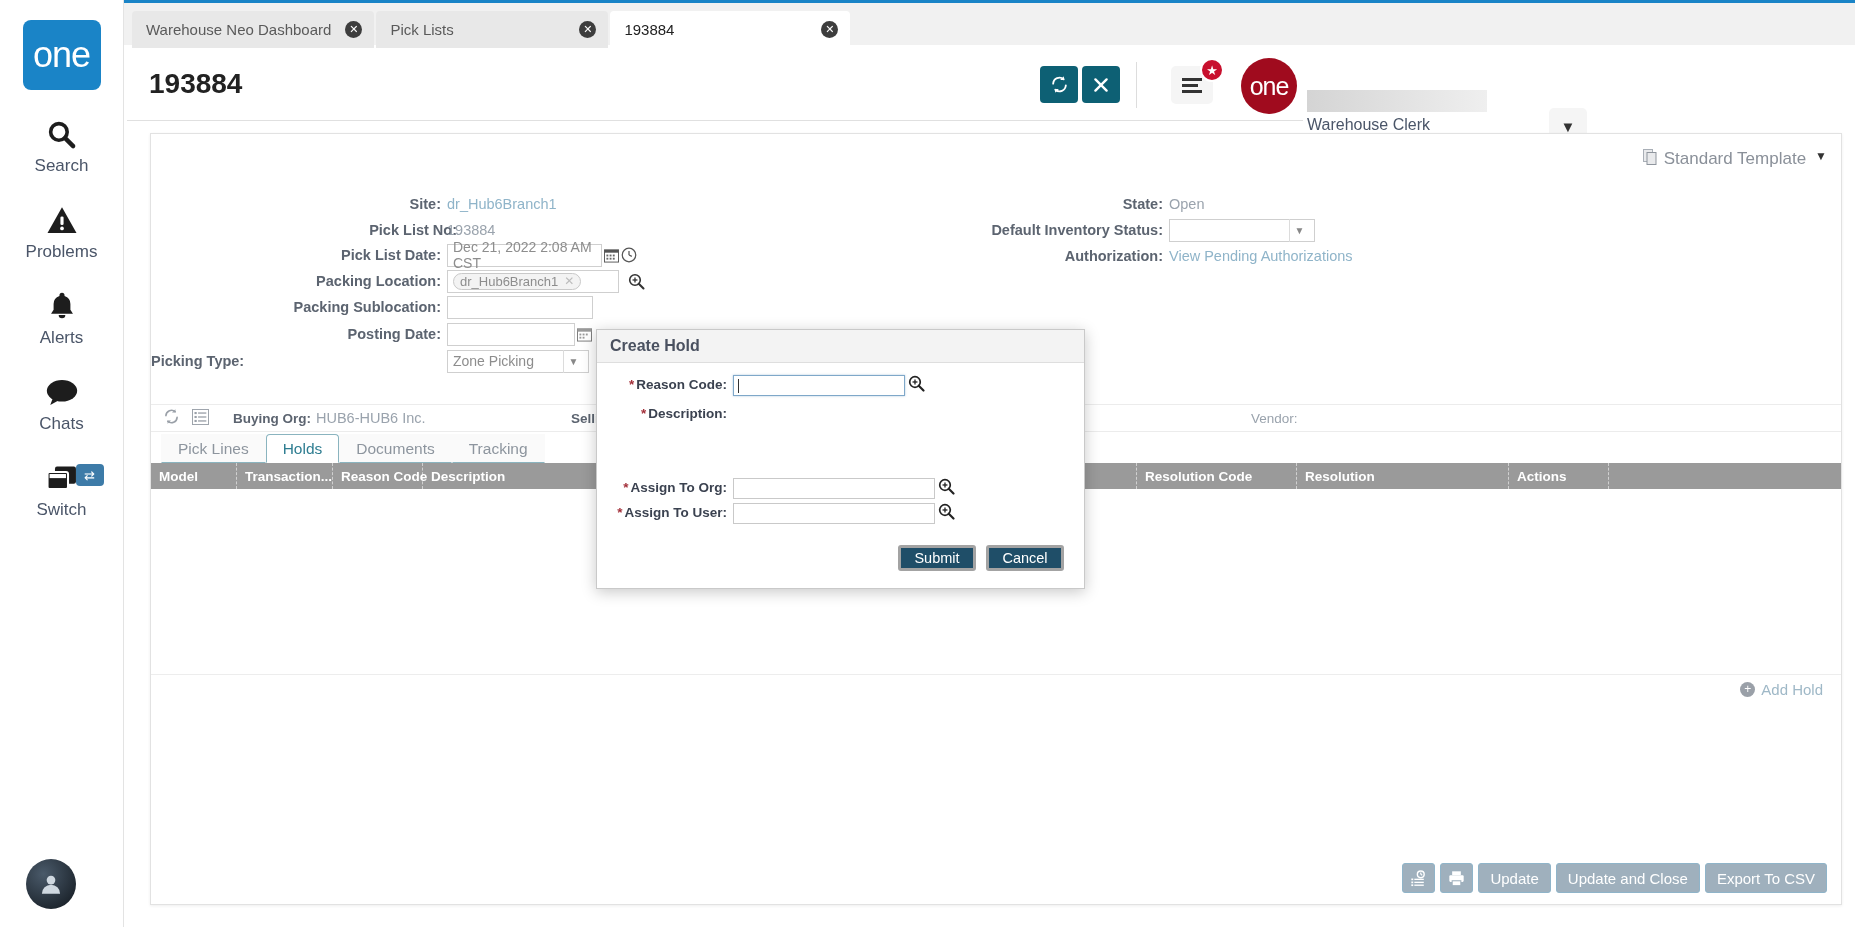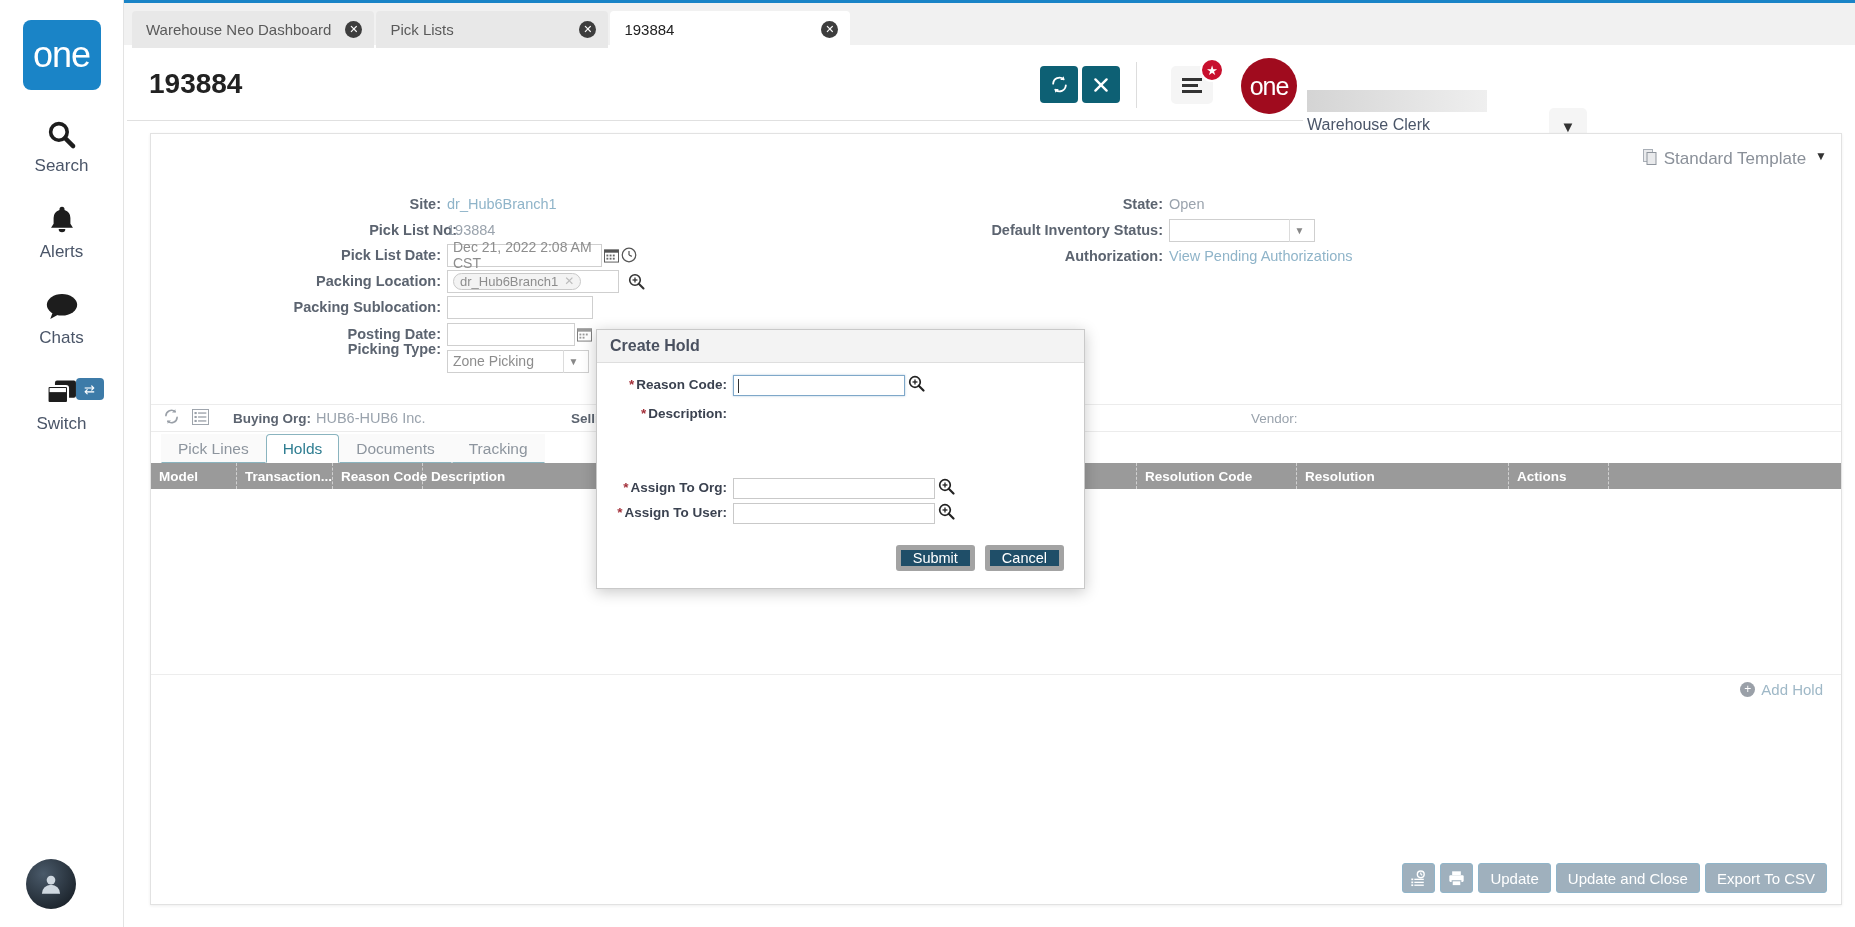--- a/index.html
+++ b/index.html
@@ -211,21 +211,21 @@
   }
   .minput.focused { border:1px solid #7fa8c9; box-shadow:0 0 2px rgba(120,160,200,.6); }
   .caretbar { display:inline-block; width:1px; height:14px; background:#333; }
   .mtextarea {
     border:1px solid #c9c9c9; background:#fff; margin-left:6px; font-size:14px; color:#8d8d8d;
     padding:3px 5px; line-height:18px;
   }
   .mzoom { margin-left:3px; font-size:15px; color:#333; cursor:pointer; }
   .mbtns { position:absolute; right:20px; bottom:17px; display:flex; gap:10px; }
   .mbtn {
-    height:26px; min-width:78px; background:#1f4e68; color:#fff; border:5px solid #a3a3a3;
+    height:26px; min-width:78px; background:#1f4e68; color:#fff; border:3px solid #a3a3a3;
     border-radius:3px; font-size:14.5px; display:flex; align-items:center; justify-content:center;
     cursor:pointer; padding:0 12px; font-family:"Liberation Sans",sans-serif;
   }
 
   .bg-page { position:absolute; left:124px; top:45px; width:1731px; height:882px; background:#f7f7f7; z-index:-1; }
 </style>
 </head>
 <body>
 
 <div class="app">
@@ -238,20 +238,30 @@
       <div class="ic">
         <svg width="31" height="31" viewBox="0 0 24 24">
             <circle cx="10" cy="10" r="6.4" fill="none" stroke="#1d1d1d" stroke-width="2.8"></circle>
             <line x1="14.8" y1="14.8" x2="21" y2="21" stroke="#1d1d1d" stroke-width="3.4" stroke-linecap="round"></line>
           </svg>
       </div>
       <div class="lbl">Search</div>
     </div>
 
 
+    <div class="nav-item">
+      <div class="ic">
+        <svg width="32" height="29" viewBox="0 0 24 22">
+            <path d="M12 1 L23 20.5 L1 20.5 Z" fill="#1d1d1d"></path>
+            <rect x="10.8" y="8" width="2.4" height="6.4" fill="#fff" rx="1"></rect>
+            <circle cx="12" cy="17" r="1.4" fill="#fff"></circle>
+          </svg>
+      </div>
+      <div class="lbl">Problems</div>
+    </div>
 
     <div class="nav-item">
       <div class="ic">
         <svg width="28" height="31" viewBox="0 0 22 24">
             <path d="M11 1.2 a2 2 0 0 1 2 2 v0.6 a6.6 6.6 0 0 1 4.6 6.3 v4.4 l2 3.1 H2.4 l2 -3.1 v-4.4 a6.6 6.6 0 0 1 4.6 -6.3 v-0.6 a2 2 0 0 1 2 -2 z" fill="#1d1d1d"></path>
             <path d="M8.4 18.6 a2.6 2.6 0 0 0 5.2 0 z" fill="#1d1d1d"></path>
           </svg>
       </div>
       <div class="lbl">Alerts</div>
     </div>
@@ -438,21 +448,21 @@
                 <rect x="2.6" y="7" width="2" height="2"></rect>
                 <rect x="6" y="7" width="2" height="2"></rect>
                 <rect x="9.4" y="7" width="2" height="2"></rect>
                 <rect x="2.6" y="10.4" width="2" height="2"></rect>
                 <rect x="6" y="10.4" width="2" height="2"></rect>
               </g>
             </svg>
         </span>
       </div>
 
-      <div class="frow" style="left:0; top:152px; width:290px; justify-content:flex-end;">
+      <div class="frow" style="left:0; top:164px; width:290px; justify-content:flex-start;">
         <span class="flabel">Picking Type:</span>
       </div>
       <div class="frow" style="left:290px; top:164px;">
         <span class="finput" style="width:142px;">
           <span>Zone Picking</span>
           <span class="sel-caret">▼</span>
         </span>
       </div>
 
       <div class="frow" style="left:700px; top:7px; width:312px; justify-content:flex-end;">

